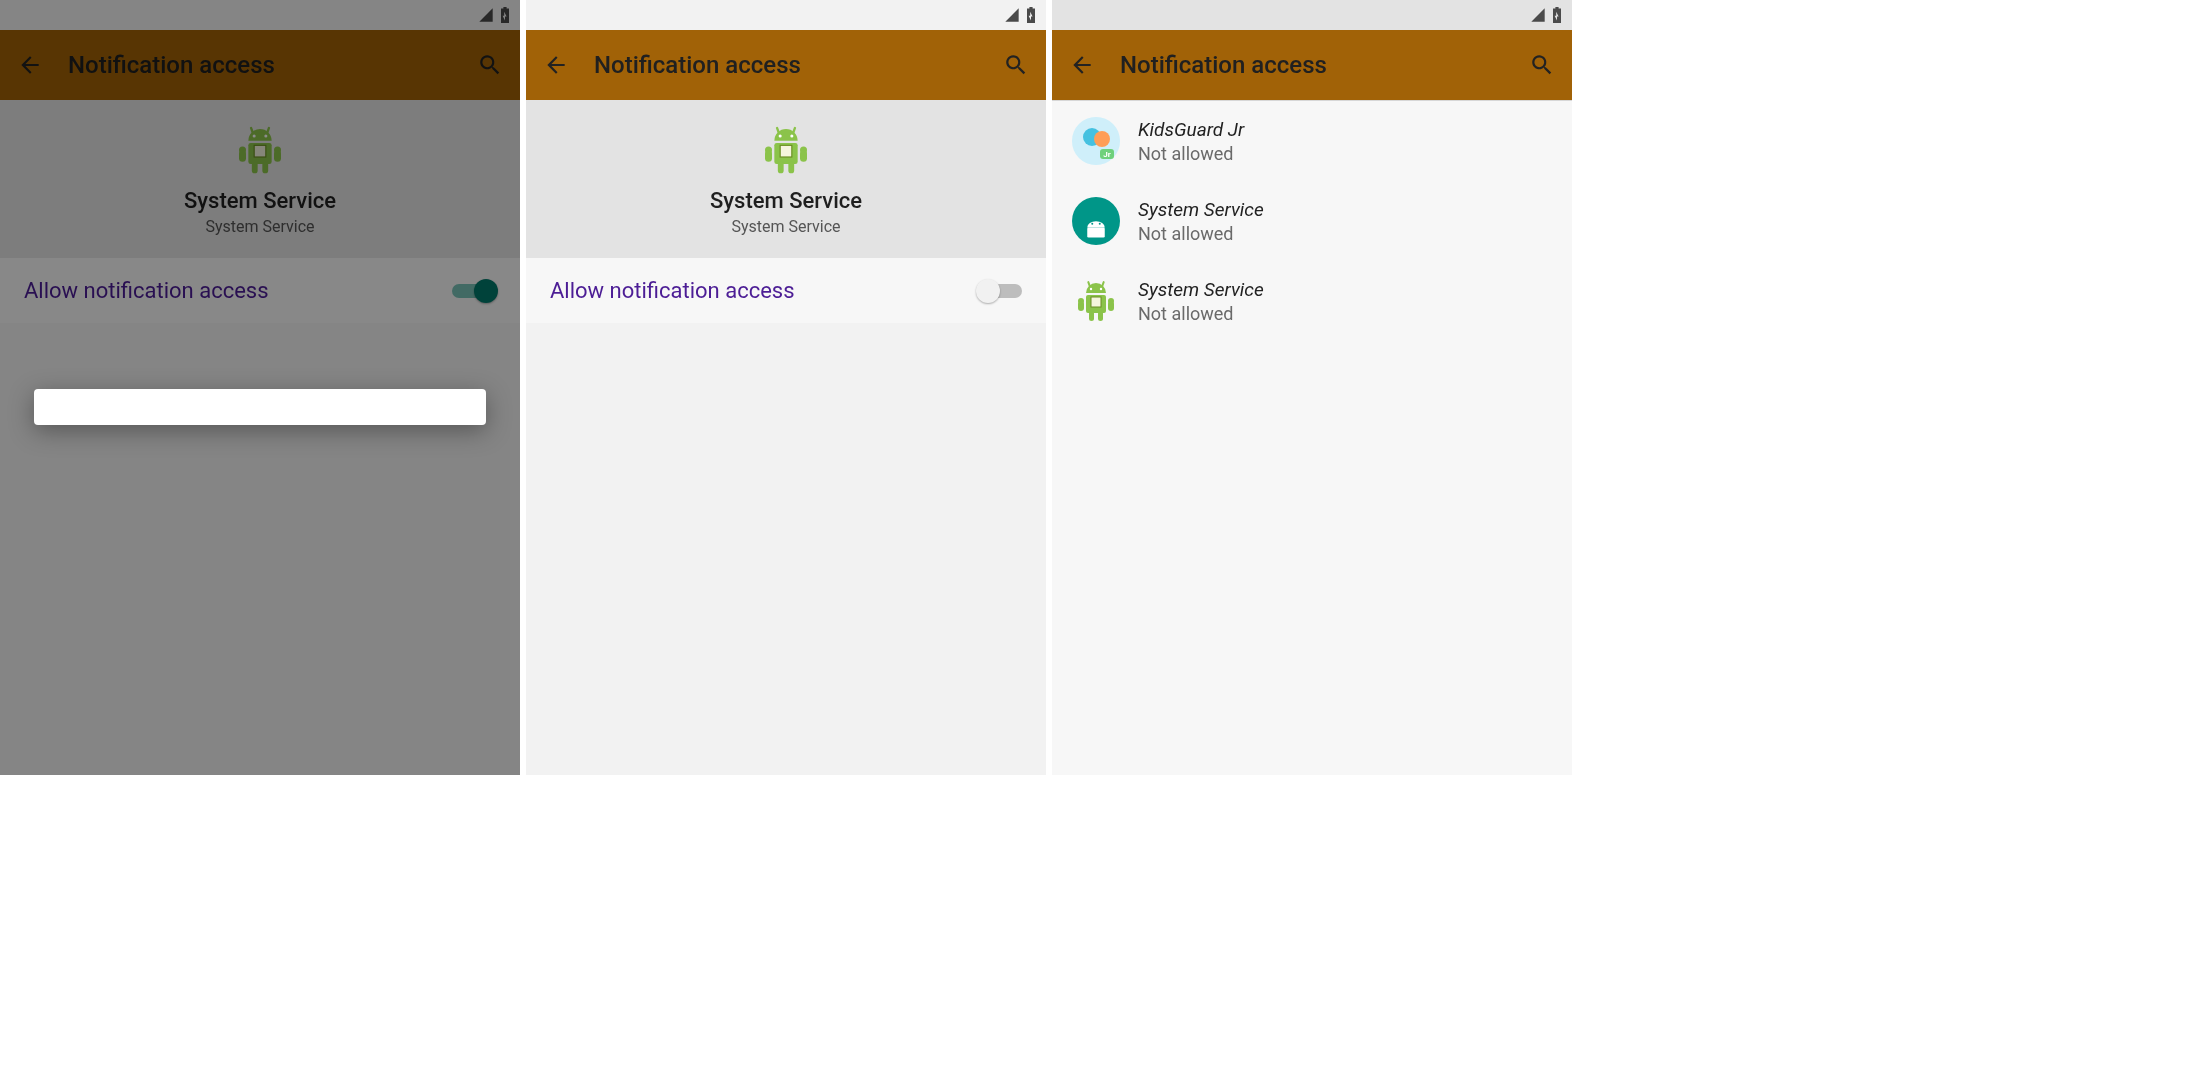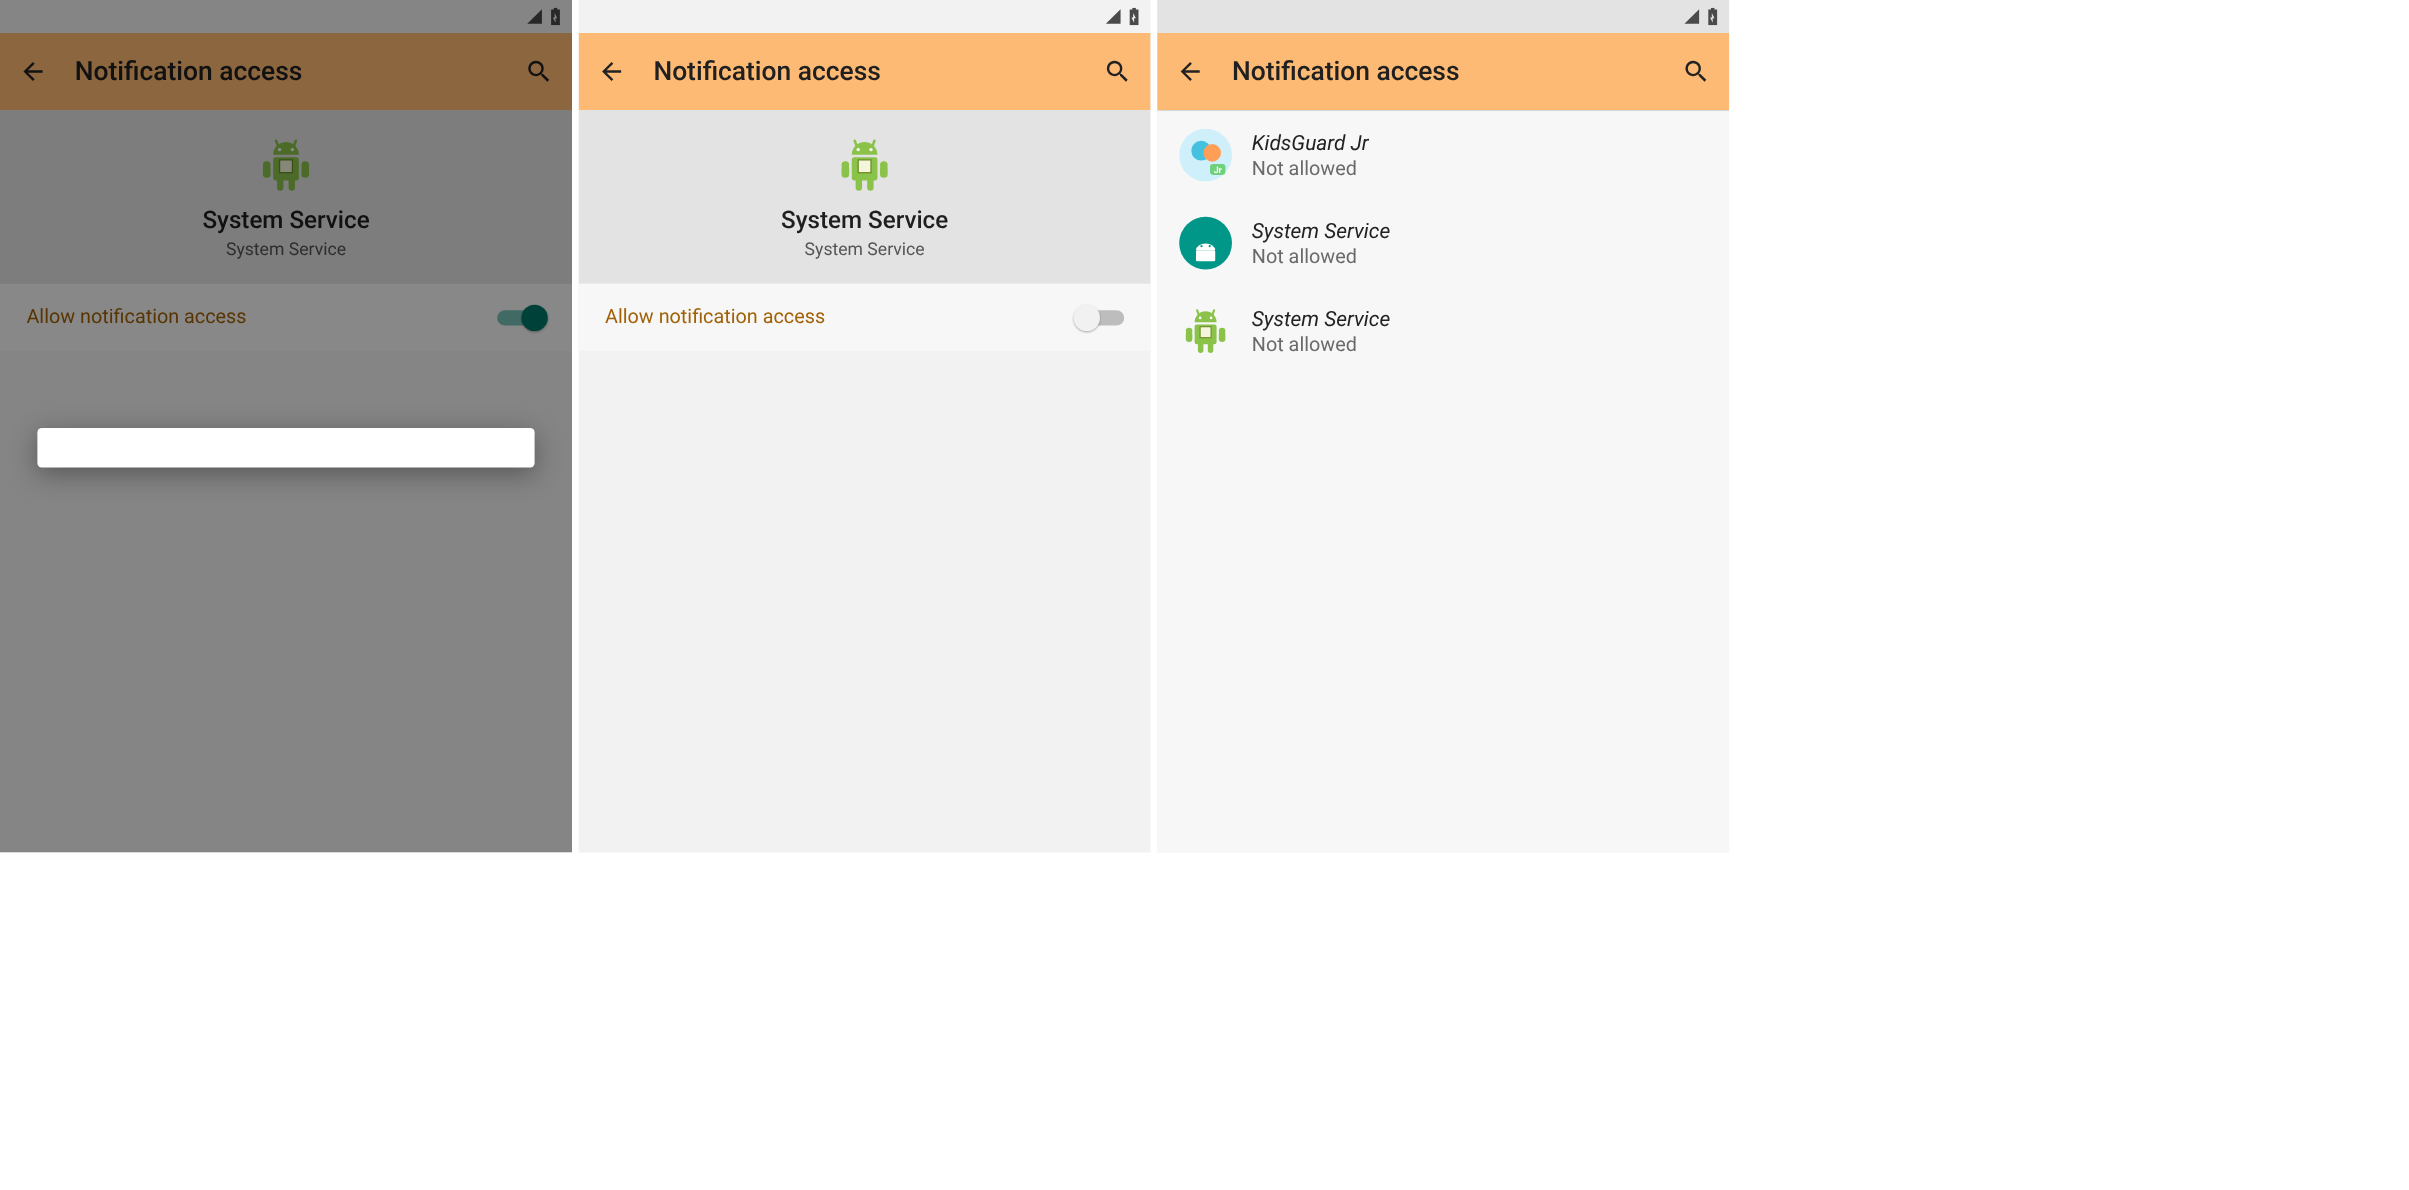--- a/index.html
+++ b/index.html
@@ -33,21 +33,21 @@
   }
   .statusbar svg { display: block; }
 
   
   .appbar {
     height: 70px;
     display: flex;
     align-items: center;
     padding: 0 16px;
     gap: 24px;
-    background: #fdba74;
+    background: #a16207;
   }
   .appbar .back { width: 28px; height: 28px; display:flex; align-items:center; justify-content:center; cursor:pointer; }
   .appbar .title { flex: 1; font-size: 24px; font-weight: 500; color: #202020; }
   .appbar .search { width: 28px; height: 28px; display:flex; align-items:center; justify-content:center; cursor:pointer; }
 
   
   .hero {
     background: #e3e3e3;
     padding: 22px 0 22px 0;
     text-align: center;
@@ -56,21 +56,21 @@
   .hero .name { font-size: 22px; font-weight: 500; color: #1f1f1f; }
   .hero .sub { font-size: 16px; color: #555; margin-top: 4px; }
 
   
   .togglerow {
     display: flex;
     align-items: center;
     padding: 20px 24px;
     background: #f7f7f7;
   }
-  .togglerow .label { flex: 1; font-size: 18px; color: #a16207; }
+  .togglerow .label { flex: 1; font-size: 22px; color: #4c1d95; }
 
   
   .switch {
     width: 44px; height: 20px; position: relative; cursor: pointer;
   }
   .switch .track {
     position: absolute; left:0; right:0; top:3px; height:14px; border-radius: 7px;
   }
   .switch .thumb {
     position: absolute; top:-2px; width:24px; height:24px; border-radius:50%;

